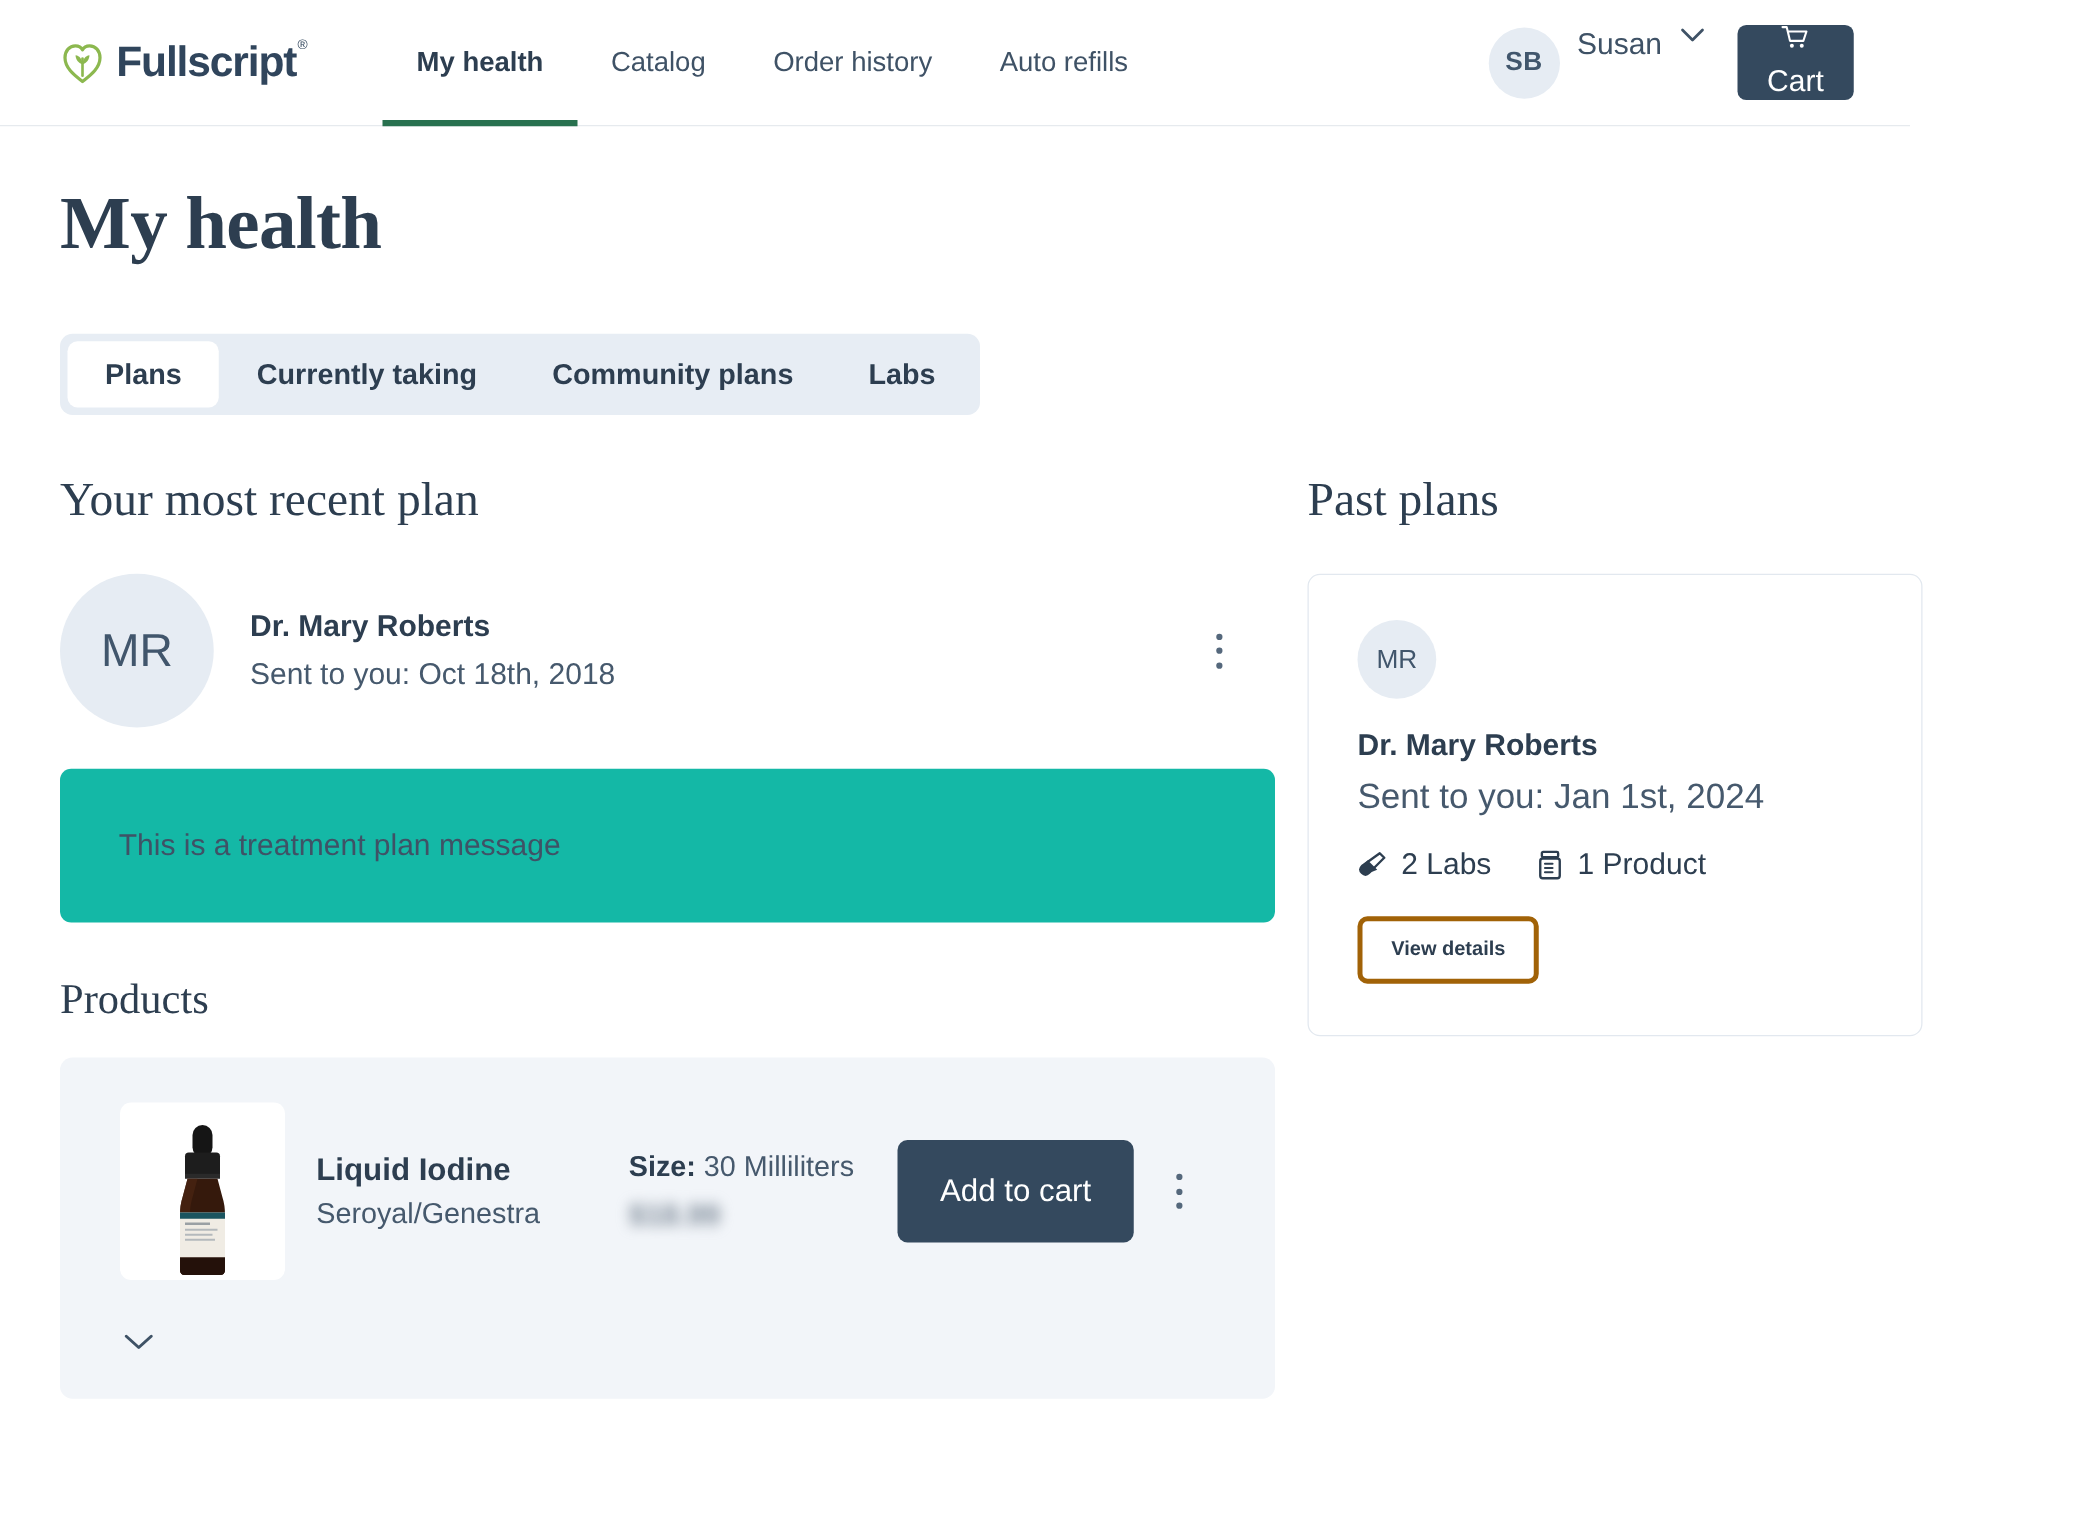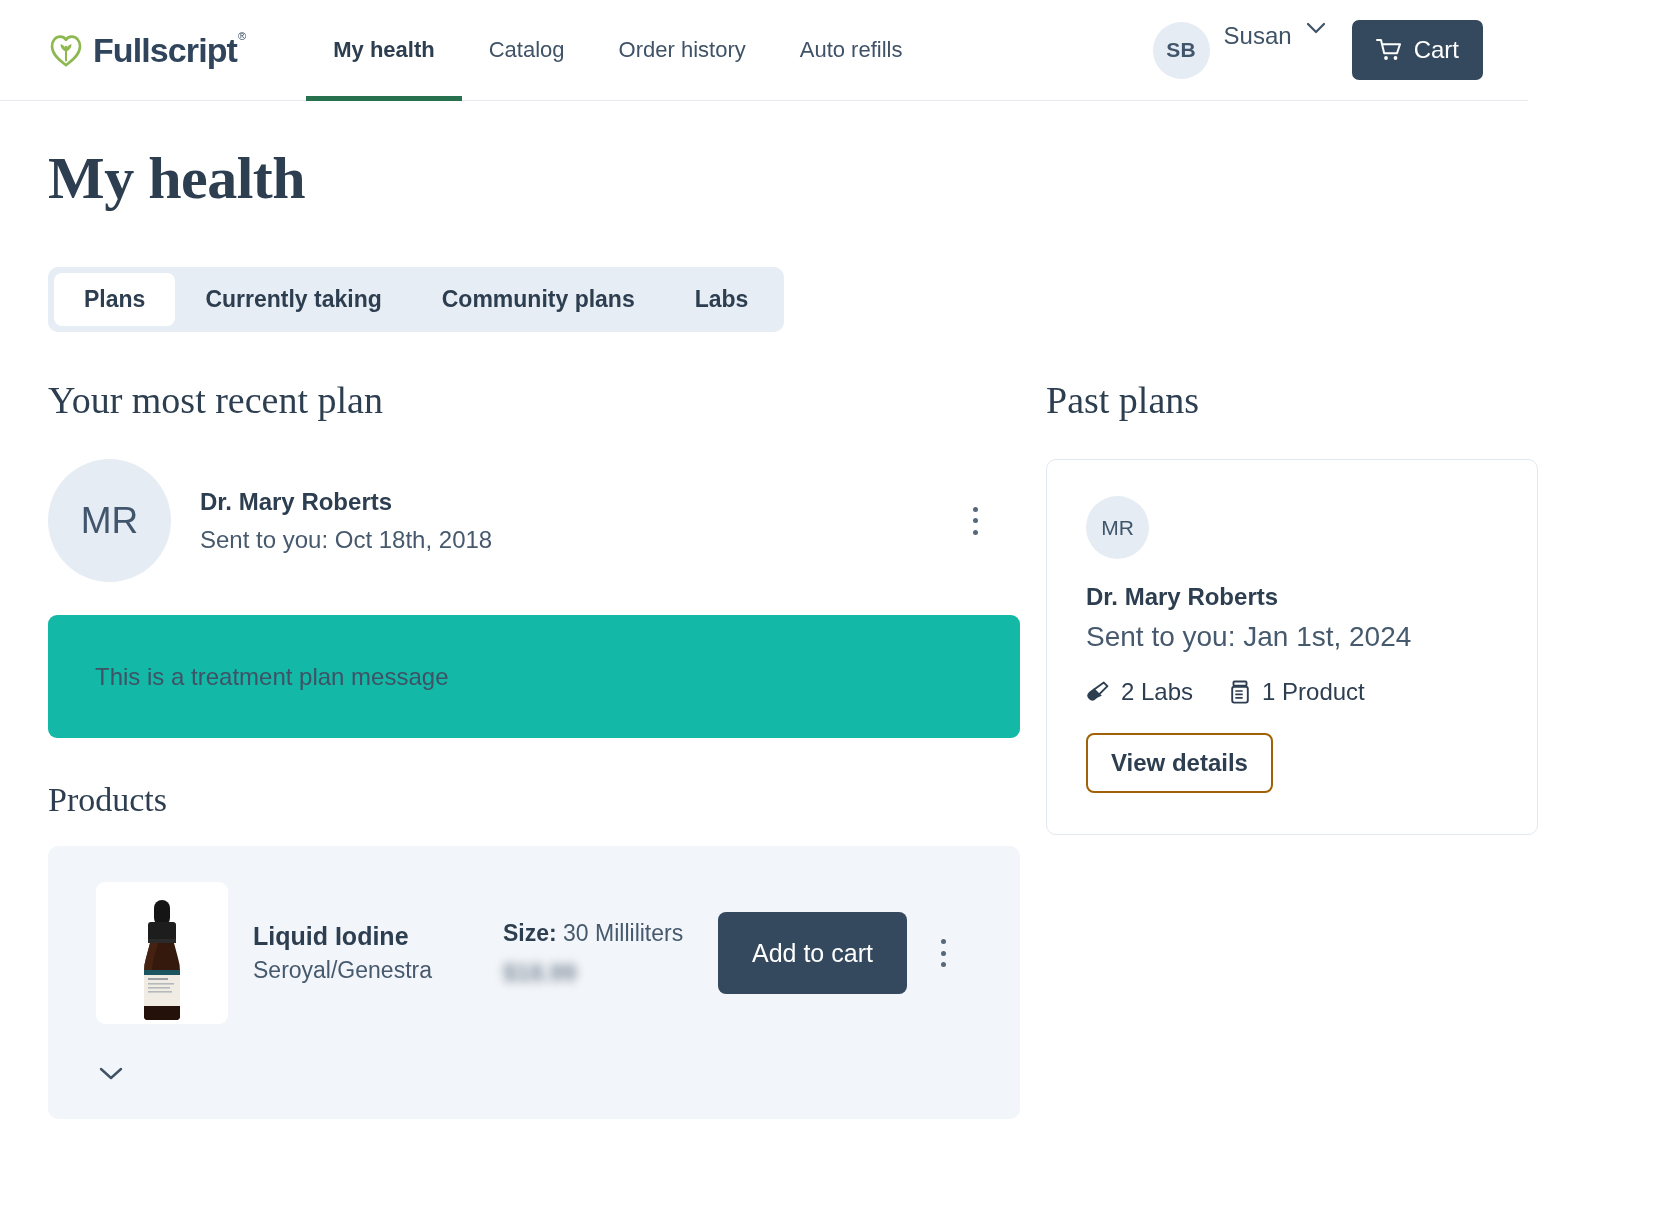--- a/index.html
+++ b/index.html
@@ -120,20 +120,21 @@
     border: none;
     border-radius: 7px;
     height: 60px;
     padding: 0 24px;
     display: flex;
     align-items: center;
     gap: 12px;
     font-size: 24px;
     cursor: pointer;
     font-family: "Liberation Sans", sans-serif;
+    flex-direction: column;
   }
   .cart-icon { width: 26px; height: 24px; display: block; }
 
   
   .main {
     padding: 0 48px;
     position: relative;
   }
 
   .page-title {
@@ -384,23 +385,23 @@
     align-items: center;
     gap: 11px;
     font-size: 24px;
     color: #2d3e50;
   }
   .stat svg { display: block; }
 
   .view-details {
     margin-top: 27px;
     background: #ffffff;
-    border: 2px solid #a16207;
+    border: 4px solid #a16207;
     border-radius: 8px;
-    font-size: 24px;
+    font-size: 16px;
     color: #2d3e50;
     font-weight: 600;
     padding: 14px 23px;
     cursor: pointer;
     font-family: "Liberation Sans", sans-serif;
   }
 </style>
 </head>
 <body>
 

